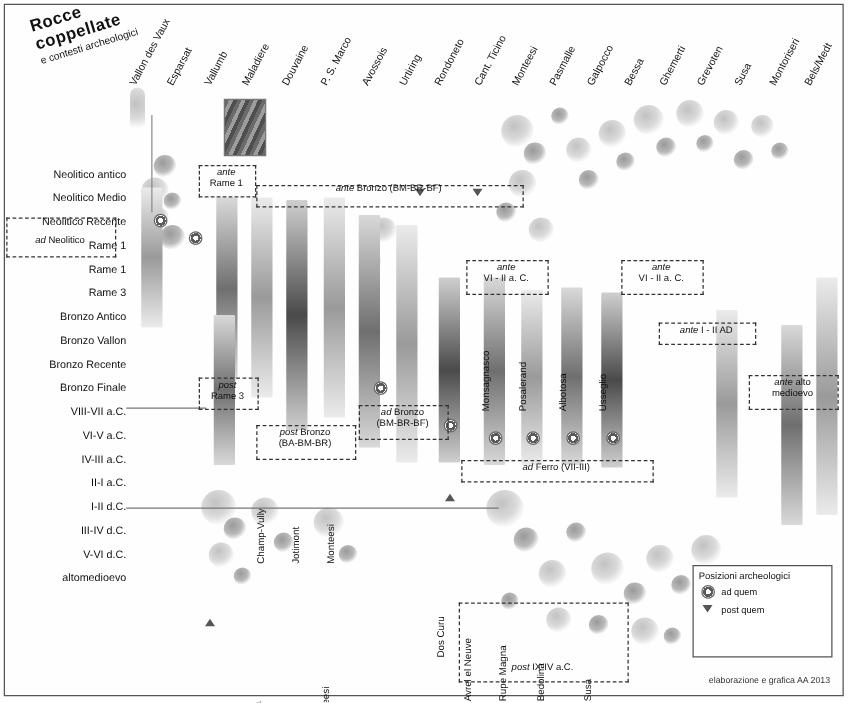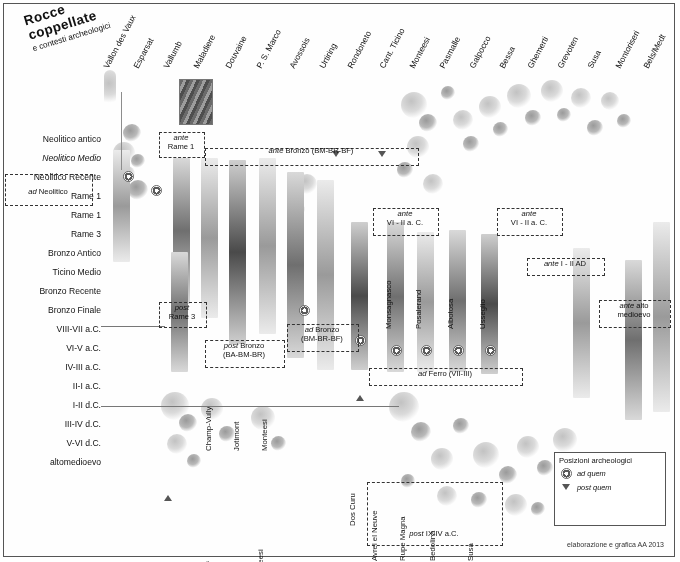--- a/index.html
+++ b/index.html
@@ -30,21 +30,21 @@
   .blob.l{background:radial-gradient(circle at 40% 35%, #c2c2c2 0%, #dadada 45%, rgba(240,240,240,0) 75%);}
   .line{position:absolute;background:#8d8d8d;}
   
   .dbox{position:absolute;border:1px dashed #333;}
   .note{position:absolute;font-size:7.6px;color:#111;text-align:center;line-height:1.15;white-space:nowrap;}
   .note i{font-style:italic;}
   .hline{position:absolute;height:1px;background:#777;}
   
   #legend{position:absolute;right:8px;bottom:30px;width:110px;height:72px;border:1px solid #555;background:#fff;}
   #legend .lh{font-size:7.6px;color:#111;padding:3px 4px 1px 4px;}
-  #legend .row{display:flex;align-items:center;gap:4px;padding:1px 4px;font-size:7.4px;font-style:italic;color:#111;}
+  #legend .row{display:flex;align-items:center;gap:4px;padding:1px 4px;font-size:7.4px;color:#111;}
   .sym{width:14px;height:12px;position:relative;flex:none;}
   .sym .ring{position:absolute;left:2px;top:1px;width:9px;height:9px;border-radius:50%;
      background:radial-gradient(circle at 50% 50%,#fff 0 2px,#5a5a5a 2px 4px,#fff 4px 100%);border:1px solid #666;}
   .sym .tri{position:absolute;width:0;height:0;left:3px;}
   .tri.up{border-left:4px solid transparent;border-right:4px solid transparent;border-bottom:6px solid #555;top:3px;}
   .tri.dn{border-left:4px solid transparent;border-right:4px solid transparent;border-top:6px solid #555;top:3px;}
   #credit{position:absolute;right:10px;bottom:8px;font-size:7px;color:#333;}
   .photo{position:absolute;border:1px solid #777;background:
      repeating-linear-gradient(115deg,#6a6a6a 0 3px,#9d9d9d 3px 6px,#4e4e4e 6px 9px);}
   .vtxt{position:absolute;font-size:7.8px;color:#111;white-space:nowrap;transform-origin:left bottom;transform:rotate(-90deg);}
@@ -77,27 +77,27 @@
       <div class="site-label" style="left:502px;top:56px;">Bessa</div>
       <div class="site-label" style="left:530px;top:56px;">Ghemerti</div>
       <div class="site-label" style="left:560px;top:56px;">Grevoten</div>
       <div class="site-label" style="left:590px;top:56px;">Susa</div>
       <div class="site-label" style="left:618px;top:56px;">Montoriseri</div>
       <div class="site-label" style="left:646px;top:56px;">Bels/Medt</div>
     </div>
 
     <div id="periods">
       <div class="period-label" style="top:0px;">Neolitico antico</div>
-      <div class="period-label" style="top:19px;font-style:italic;">Neolitico Medio</div>
+      <div class="period-label" style="top:19px;">Neolitico Medio</div>
       <div class="period-label" style="top:38px;">Neolitico Recente</div>
       <div class="period-label" style="top:57px;">Rame 1</div>
       <div class="period-label" style="top:76px;">Rame 1</div>
       <div class="period-label" style="top:95px;">Rame 3</div>
       <div class="period-label" style="top:114px;">Bronzo Antico</div>
-      <div class="period-label" style="top:133px;">Ticino Medio</div>
+      <div class="period-label" style="top:133px;">Bronzo Vallon</div>
       <div class="period-label" style="top:152px;">Bronzo Recente</div>
       <div class="period-label" style="top:171px;">Bronzo Finale</div>
       <div class="period-label" style="top:190px;">VIII-VII a.C.</div>
       <div class="period-label" style="top:209px;">VI-V a.C.</div>
       <div class="period-label" style="top:228px;">IV-III a.C.</div>
       <div class="period-label" style="top:247px;">II-I a.C.</div>
       <div class="period-label" style="top:266px;">I-II d.C.</div>
       <div class="period-label" style="top:285px;">III-IV d.C.</div>
       <div class="period-label" style="top:304px;">V-VI d.C.</div>
       <div class="period-label" style="top:323px;">altomedioevo</div>

